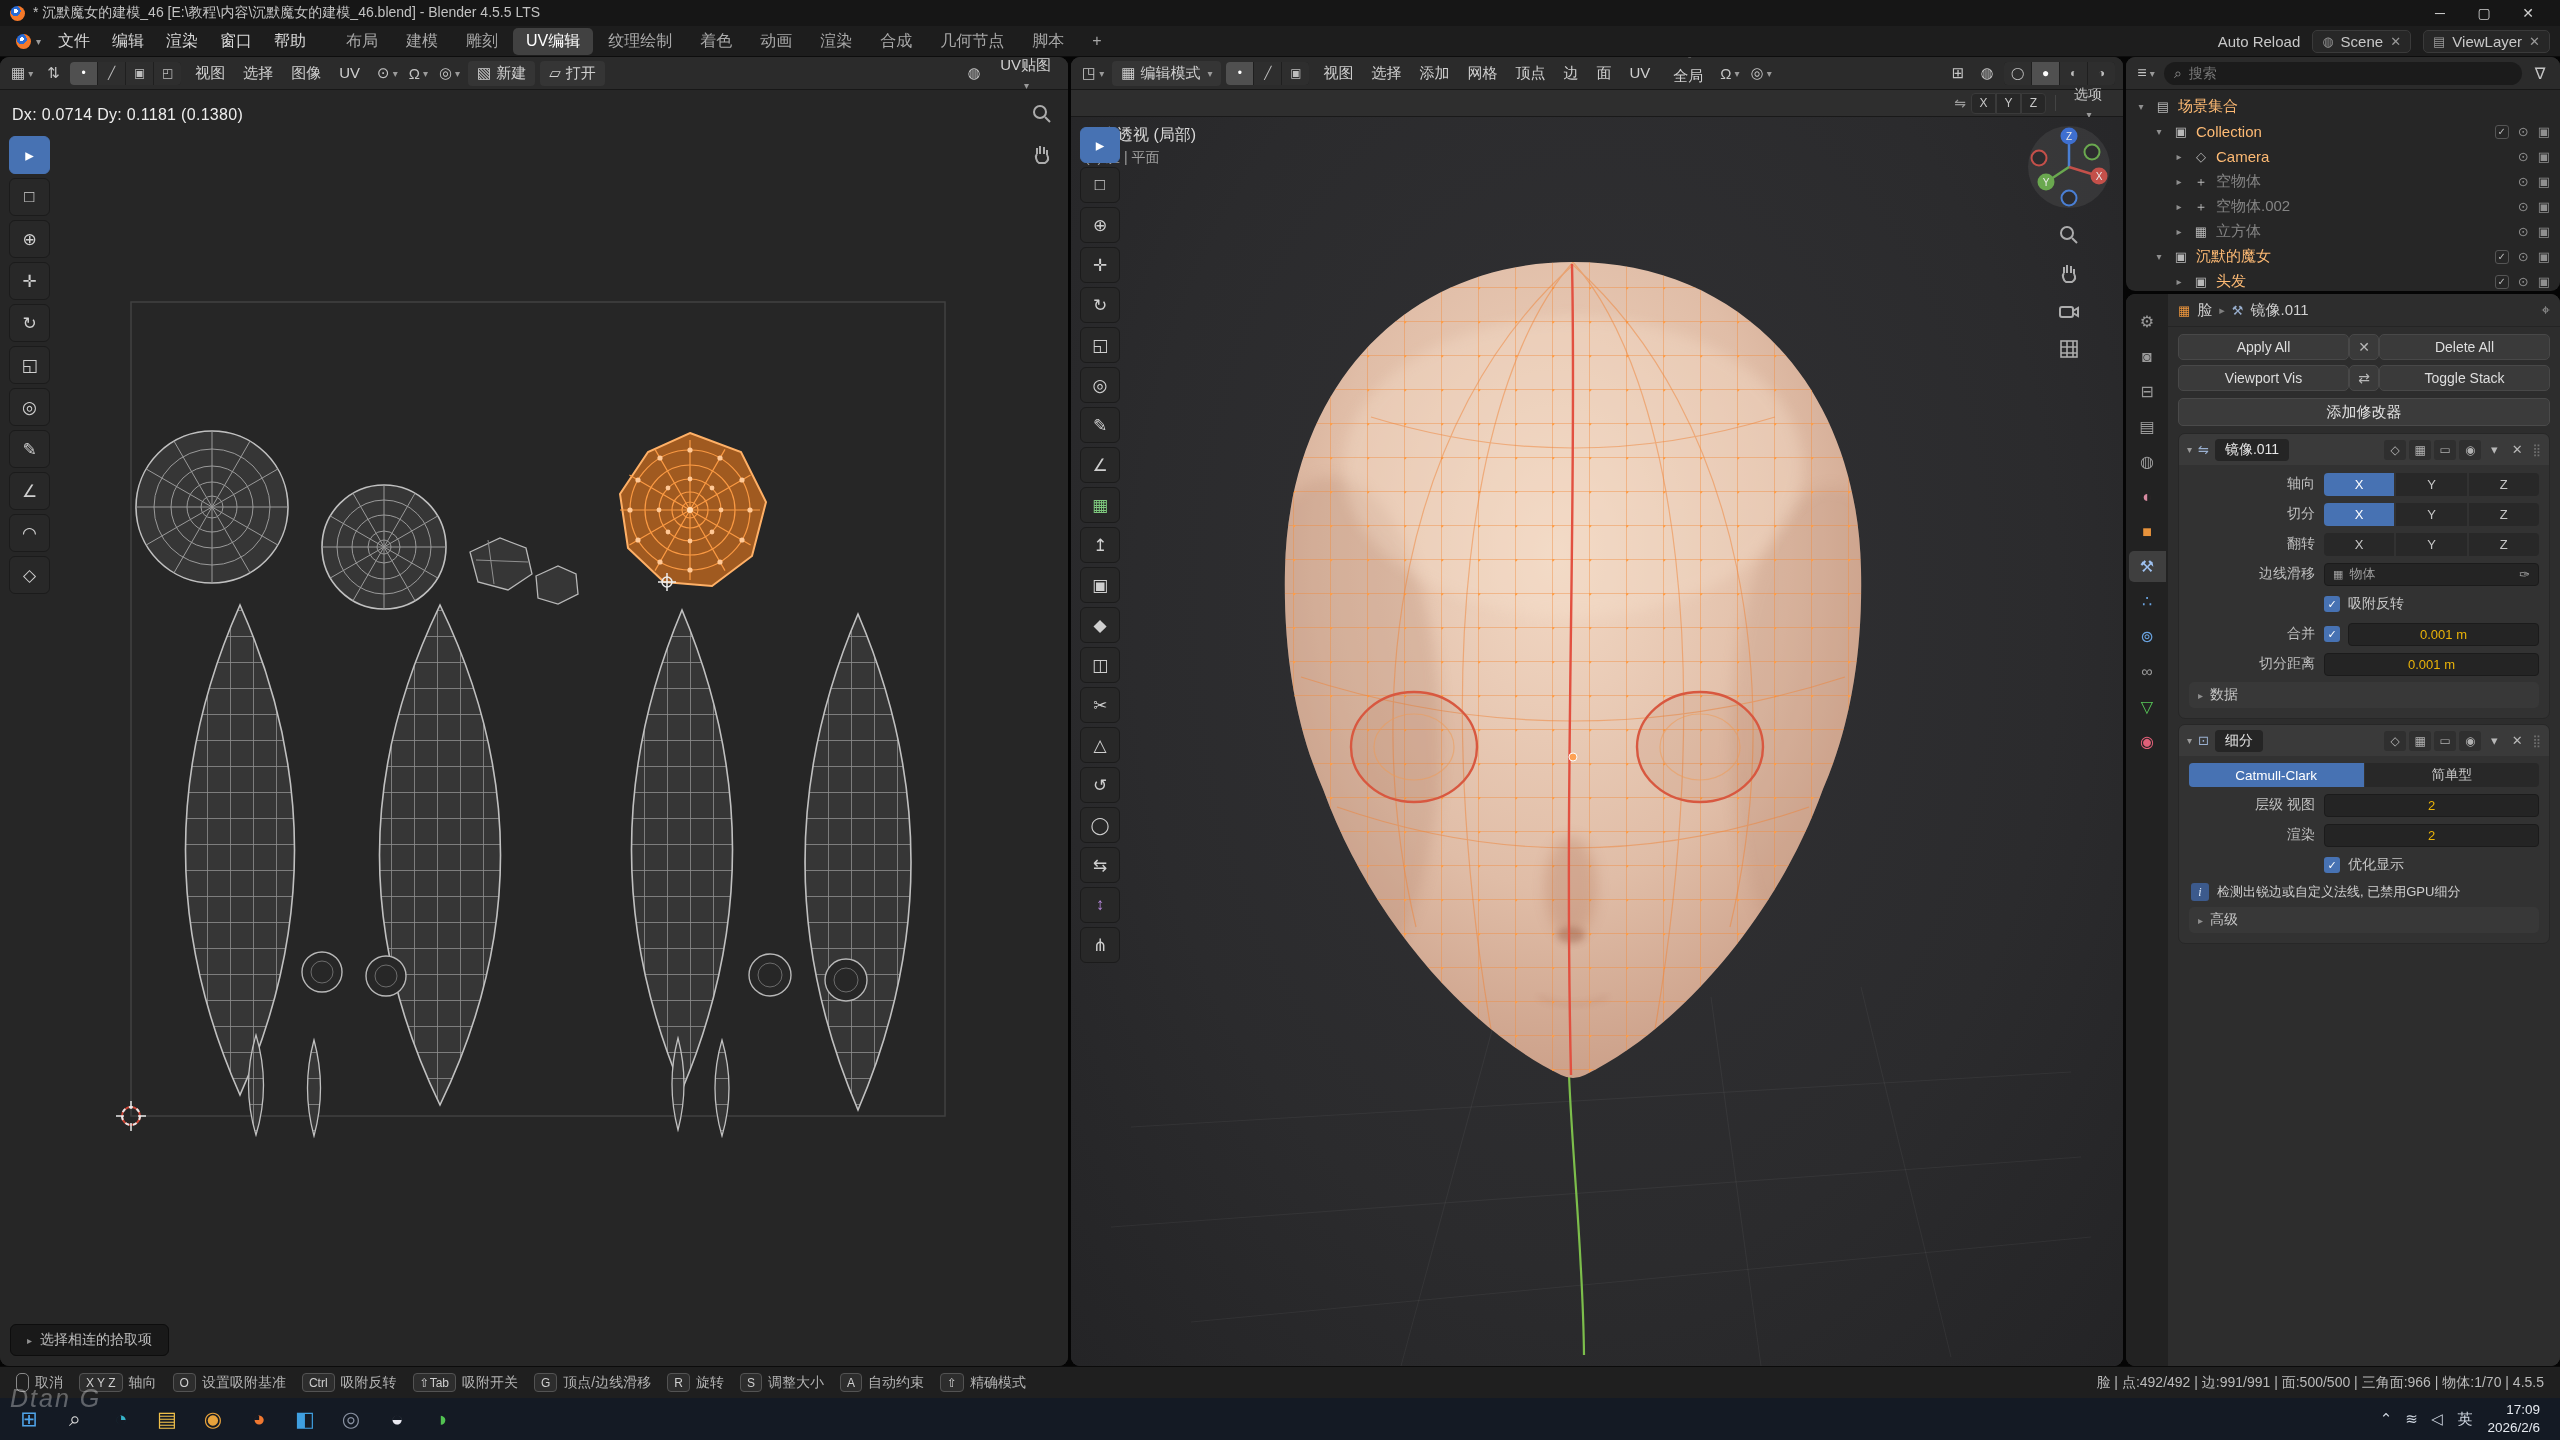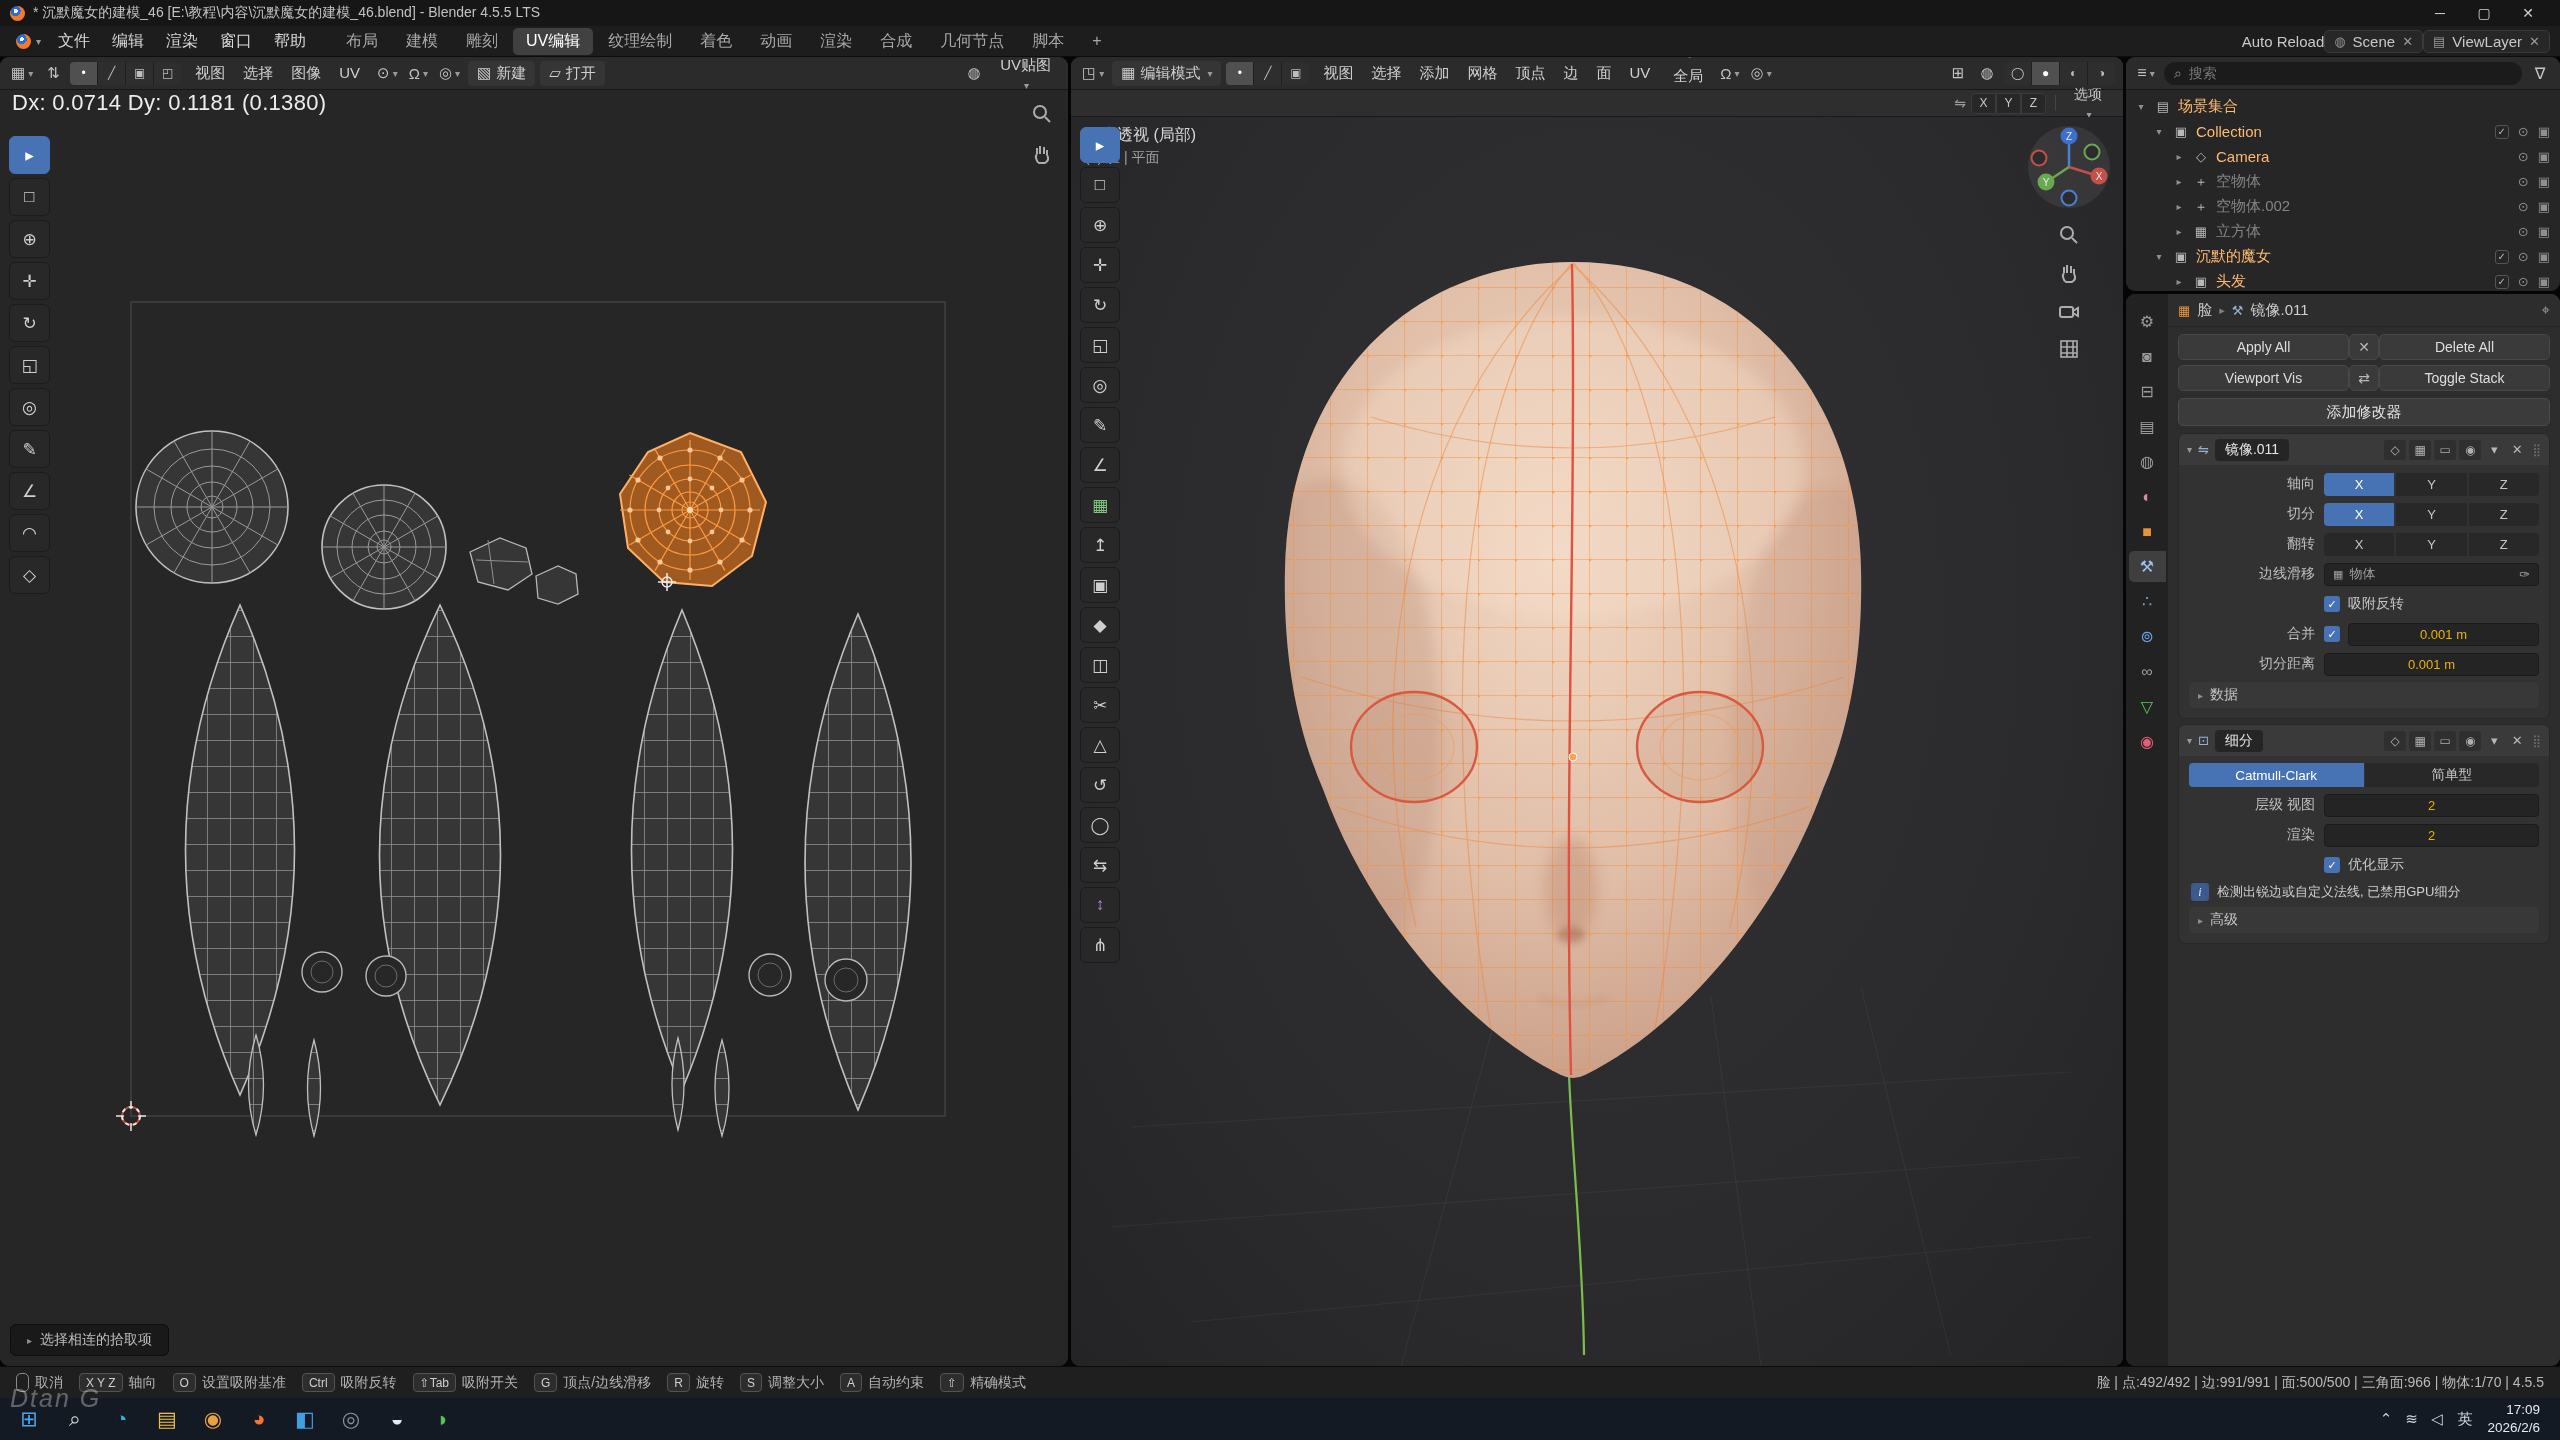--- a/index.html
+++ b/index.html
@@ -14,21 +14,21 @@
 .win-btn{width:44px;height:26px;display:flex;align-items:center;justify-content:center;font-size:14px;color:#cfcfcf;}
 
 
 .topbar{position:absolute;top:26px;height:31px;left:0;right:0;background:#1d1d1d;display:flex;align-items:center;padding:0 10px;border-bottom:1px solid #0d0d0d;font-size:16px;}
 .app-icon{display:flex;align-items:center;gap:3px;padding:0 6px;}
 .menu-strip{display:flex;}
 .menu-item{padding:3px 11px;border-radius:4px;color:#d6d6d6;white-space:nowrap;}
 .workspace-tabs{display:flex;margin-left:16px;gap:2px;align-items:center;}
 .ws-tab{padding:3px 13px;border-radius:5px;color:#a8a8a8;white-space:nowrap;}
 .ws-tab.active{background:#414141;color:#ffffff;}
-.topbar-right{margin-left:auto;display:flex;align-items:center;font-size:15px;color:#c8c8c8;}
+.topbar-right{margin-left:auto;display:flex;align-items:center;gap:12px;font-size:15px;color:#c8c8c8;}
 .tb-field{display:flex;align-items:center;gap:7px;background:#272727;border:1px solid #3a3a3a;border-radius:5px;padding:2px 9px;white-space:nowrap;}
 .tb-mini{color:#9a9a9a;font-size:13px;}
 .caret{font-size:10px;color:#9a9a9a;margin-left:2px;}
 
 
 .main{position:absolute;top:57px;left:0;right:0;height:1309px;display:flex;gap:3px;background:#050505;}
 .editor{position:relative;border-radius:9px;overflow:hidden;display:flex;flex-direction:column;}
 .uv-editor{width:1068px;background:#262626;}
 .viewport{width:1052px;background:#2c2c2e;}
 .right-col{flex:1;display:flex;flex-direction:column;gap:3px;}
@@ -51,21 +51,21 @@
 
 .editor-body{flex:1;position:relative;overflow:hidden;}
 .uv-body{background:#262626;}
 .vp-body{background:radial-gradient(ellipse at 50% 40%,#313134 0%,#2b2b2d 62%,#242426 100%);}
 .fill-svg{position:absolute;inset:0;width:100%;height:100%;}
 
 .tool-col{position:absolute;left:9px;top:12px;display:flex;flex-direction:column;gap:4px;z-index:6;}
 .tool-btn{width:41px;height:38px;border-radius:6px;background:rgba(40,40,40,.92);border:1px solid #1b1b1b;display:flex;align-items:center;justify-content:center;font-size:17px;color:#cfcfcf;}
 .tool-btn.active{background:#4772b3;border-color:#4772b3;color:#ffffff;}
 
-.uv-status{position:absolute;left:12px;top:0;font-size:22px;color:#ededed;z-index:7;letter-spacing:.3px;}
+.uv-status{position:absolute;left:12px;top:16px;font-size:16px;color:#ededed;z-index:7;letter-spacing:.3px;}
 .operator-box{position:absolute;left:10px;bottom:10px;background:rgba(24,24,24,.92);border:1px solid #0d0d0d;border-radius:6px;padding:6px 16px;font-size:14px;color:#bdbdbd;z-index:7;display:flex;gap:8px;align-items:center;}
 .corner-nav{position:absolute;right:12px;top:10px;display:flex;flex-direction:column;gap:12px;align-items:center;z-index:6;color:#bdbdbd;}
 .nav-ico{width:28px;height:28px;display:flex;align-items:center;justify-content:center;opacity:.85;}
 
 .vp-overlay{position:absolute;left:14px;top:8px;z-index:6;}
 .vp-overlay .l1{font-size:16px;color:#d8d8d8;}
 .vp-overlay .l2{font-size:14px;color:#9f9f9f;margin-top:3px;}
 .vp-gizmo{position:absolute;right:10px;top:6px;z-index:6;display:flex;flex-direction:column;align-items:center;gap:10px;}
 
 

